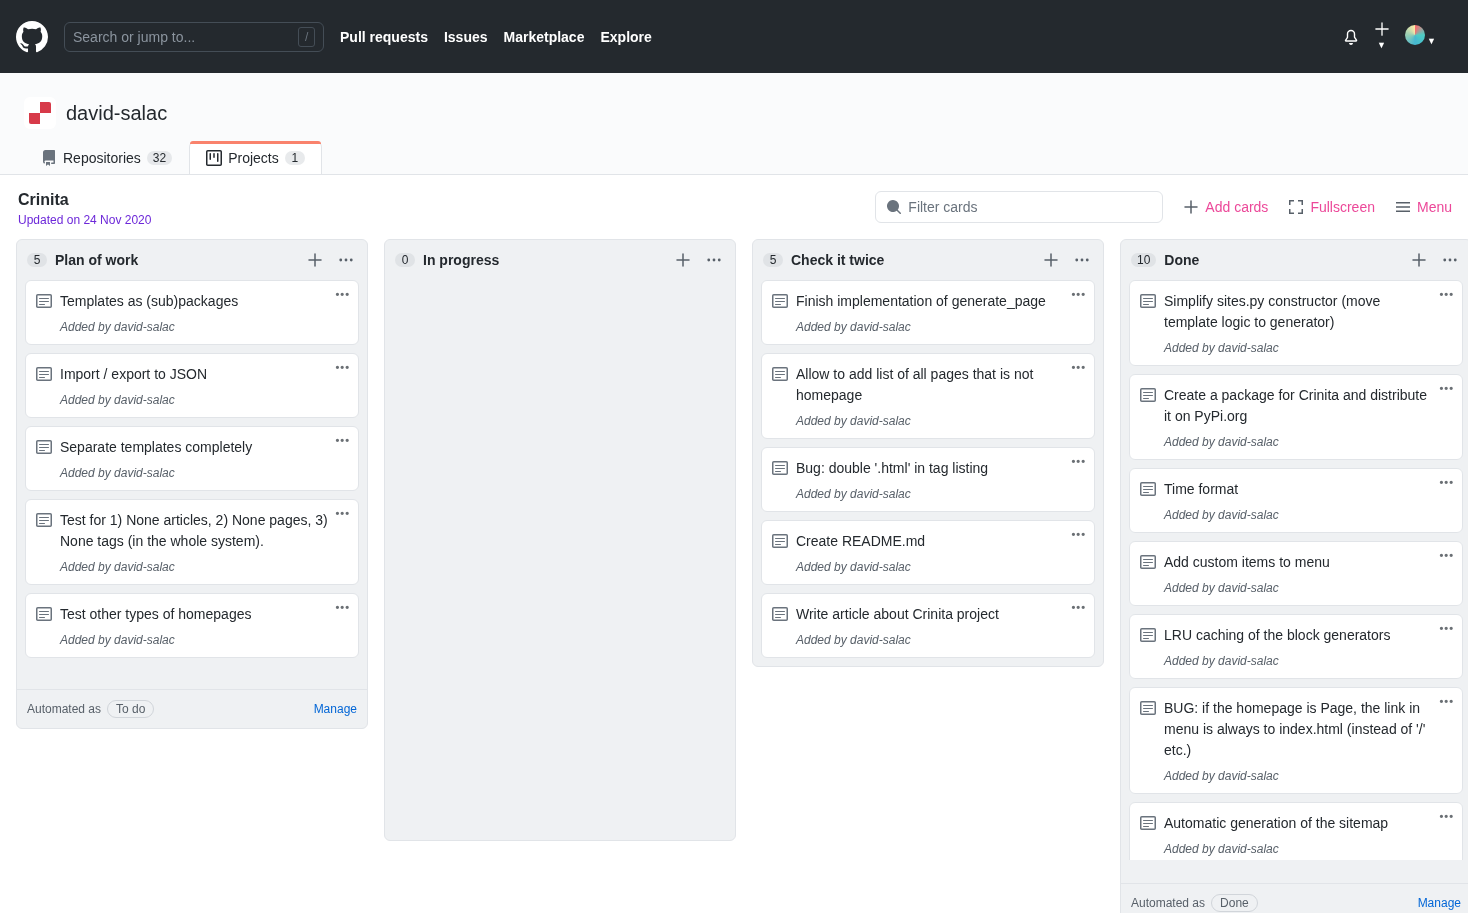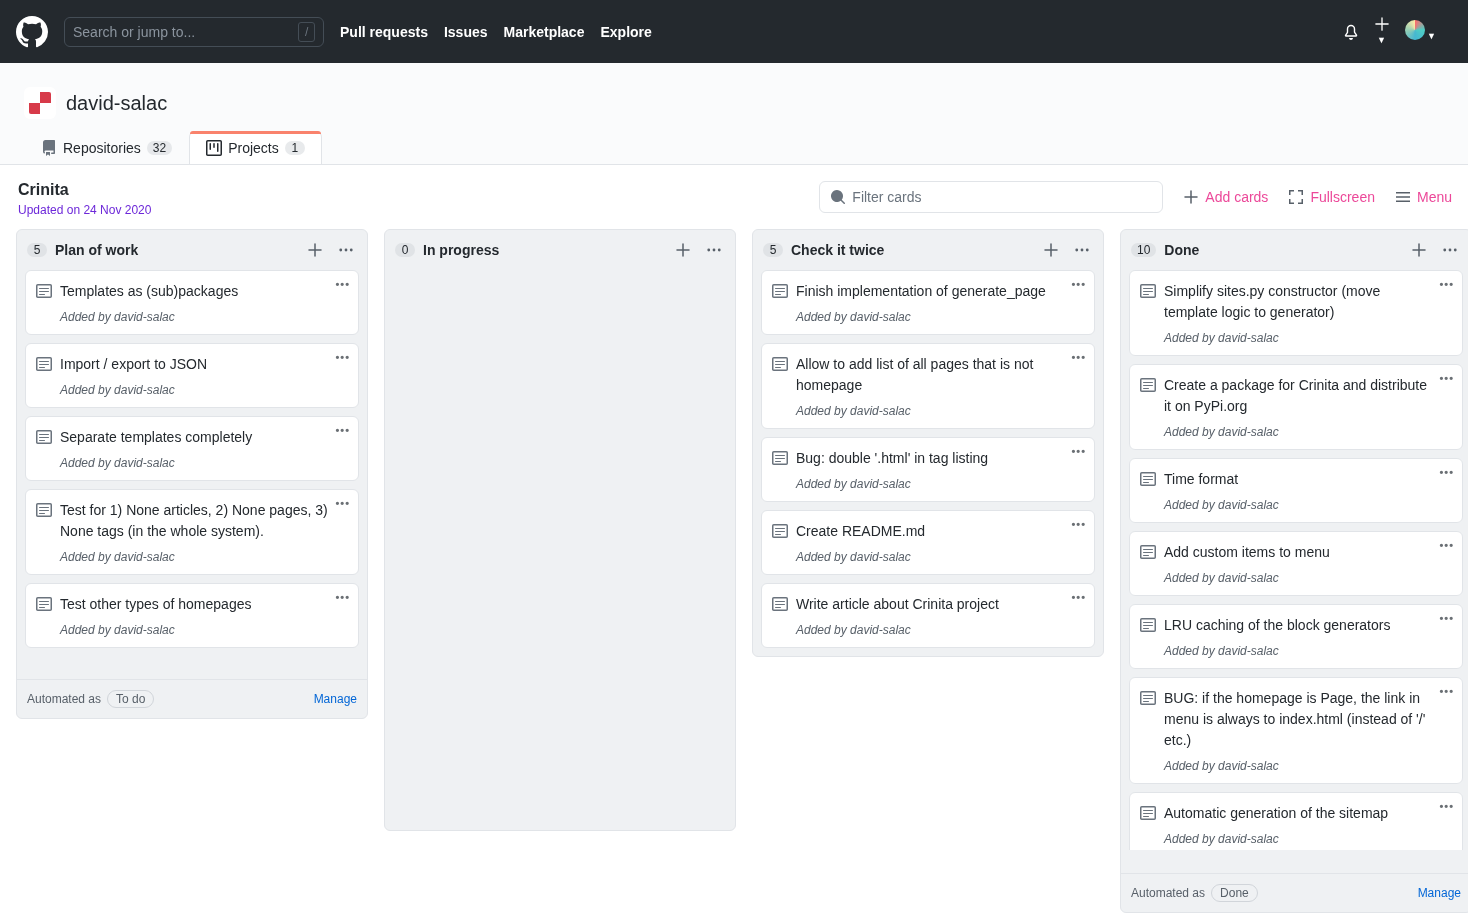--- a/index.html
+++ b/index.html
@@ -1,20 +1,20 @@
 <!DOCTYPE html>
 <html><head>
 <meta charset="utf-8">
 <style>
 * { box-sizing: border-box; margin: 0; padding: 0; }
 body { font-family: -apple-system, BlinkMacSystemFont, "Segoe UI", Helvetica, Arial, sans-serif; font-size: 14px; color: #24292e; background: #fff; }
 a { text-decoration: none; color: inherit; }
 
 
-.gh-header { background: #24292e; height: 63px; display: flex; align-items: center; padding: 0 32px 0 16px; }
+.gh-header { background: #24292e; height: 73px; display: flex; align-items: center; padding: 0 32px 0 16px; }
 .gh-logo { color: #fff; margin-right: 16px; }
 .gh-search { position: relative; background: #24292e; border: 1px solid #444d56; border-radius: 6px; width: 260px; height: 30px; display: flex; align-items: center; padding: 0 8px; }
 .gh-search input { background: transparent; border: none; outline: none; color: #ccc; font-size: 14px; width: 100%; }
 .gh-search input::placeholder { color: #8b949e; }
 .gh-slash { border: 1px solid #444d56; border-radius: 3px; width: 18px; height: 20px; display: flex; align-items: center; justify-content: center; color: #6a737d; font-size: 12px; }
 .gh-nav { display: flex; gap: 16px; margin-left: 16px; }
 .gh-nav-item { color: #fff; font-weight: 600; font-size: 14px; }
 .gh-spacer { flex: 1; }
 .gh-right { display: flex; align-items: center; gap: 16px; color: #fff; }
 .gh-caret { font-size: 9px; margin-left: 2px; position: relative; top: -1px; }
@@ -30,21 +30,21 @@
 .tab { display: flex; align-items: center; gap: 6px; padding: 8px 16px; color: #24292e; font-size: 14px; border: 1px solid transparent; border-bottom: none; border-radius: 6px 6px 0 0; position: relative; }
 .tab.active { background: #fff; border-color: #e1e4e8; }
 .tab.active::before { content: ""; position: absolute; top: -1px; left: 0; right: 0; height: 3px; background: #f9826c; border-radius: 6px 6px 0 0; }
 .tab-count { background: #d1d5da80; border-radius: 20px; font-size: 12px; padding: 0 6px; min-width: 20px; text-align: center; }
 
 
 .proj-header { display: flex; align-items: flex-start; padding: 16px 16px 12px 18px; }
 .proj-title { font-size: 16px; font-weight: 600; margin-bottom: 4px; }
 .proj-updated { font-size: 12px; color: #6d28d9; }
 .proj-actions { margin-left: auto; display: flex; align-items: center; gap: 20px; }
-.proj-filter { display: flex; align-items: center; border: 1px solid #e1e4e8; border-radius: 6px; height: 32px; width: 344px; padding: 0 10px; }
+.proj-filter { display: flex; align-items: center; border: 1px solid #e1e4e8; border-radius: 6px; height: 32px; width: 288px; padding: 0 10px; }
 .proj-filter input { border: none; outline: none; flex: 1; font-size: 14px; margin-left: 6px; }
 .proj-filter input::placeholder { color: #6a737d; }
 .proj-action { display: flex; align-items: center; gap: 6px; color: #ec4899; font-size: 14px; cursor: pointer; }
 
 
 .board { display: flex; gap: 16px; padding: 0 16px 0 16px; align-items: flex-start; overflow-x: hidden; }
 .column { width: 352px; min-width: 352px; background: #eff1f3; border-radius: 6px; border: 1px solid #e1e4e8; display: flex; flex-direction: column; }
 .col-header { display: flex; align-items: center; padding: 10px 10px; gap: 8px; }
 .col-count { background: #d1d5da80; border-radius: 20px; font-size: 12px; padding: 0 6px; min-width: 20px; text-align: center; }
 .col-title { font-size: 14px; font-weight: 600; flex: 1; }

